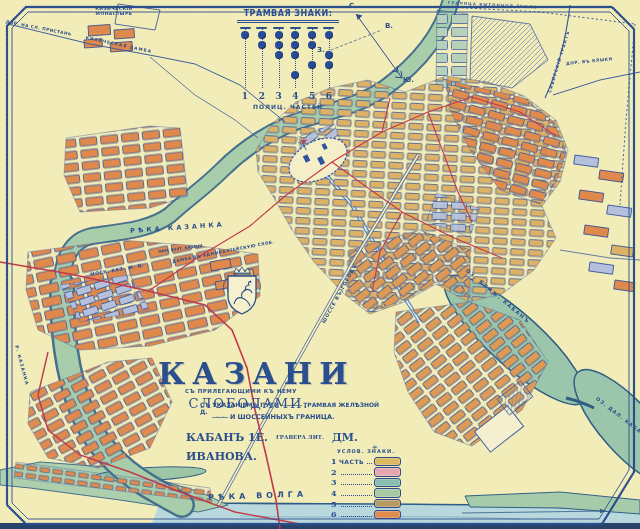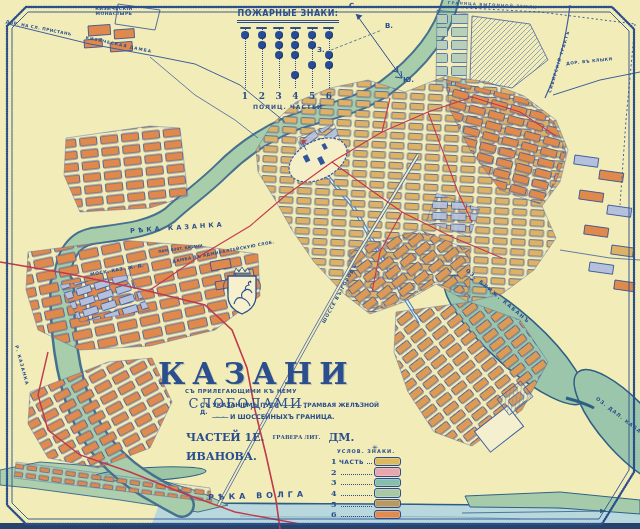--- a/index.html
+++ b/index.html
@@ -245,21 +245,21 @@
     <circle cx="30.5" cy="16" r="0.9" fill="#2b4f8e"></circle>
     <path d="M8,12 Q2,16 4,24 M36,12 Q42,16 40,24" fill="none" stroke="#2b4f8e" stroke-width="0.8"></path>
   </g>
 
   <g fill="none">
     <path d="M26,7 L612,7 L634,29 L634,472 L602,524 L26,524 L7,505 L7,26 Z" stroke="#2a4f8c" stroke-width="2.4" stroke-dasharray="0.5,2" stroke-linecap="round"></path>
     <path d="M28,12 L610,12 L629,31 L629,470 L599,519 L28,519 L12,503 L12,28 Z" stroke="#2a4f8c" stroke-width="0.9"></path>
   </g>
 </svg>
 
-<div id="fire-title">ПОЖАРНЫЕ ЗНАКИ:</div>
+<div id="fire-title">ТРАМВАЯ ЗНАКИ:</div>
 <div id="fire-cols">
       <div class="fcol">
         <div class="fbar"></div>
         <div class="fline"></div>
         <div class="fstack">
           <div class="fslot">
             <div class="fball"></div>
           </div>
         </div>
         <div class="fnum">1</div>
@@ -361,21 +361,21 @@
 <div class="tb" id="tb-row3">
   <span>СЪ УКАЗАНІЕМЪ ПУТИ</span>
   <span class="tbsym">—————</span>
   <span>ТРАМВАЯ ЖЕЛѢЗНОЙ Д.</span>
 </div>
 <div class="tb" id="tb-row4">
   <span class="tbsym">—··—··—</span>
   <span>И ШОССЕЙНЫХЪ ГРАНИЦА.</span>
 </div>
 <div class="tb" id="tb-row5">
-  <span id="tb-ed">ЧАСТЕЙ 1Е.</span>
+  <span id="tb-ed">КАБАНЪ 1Е.</span>
   <span id="tb-gr">ГРАВЕРА ЛИТ.</span>
   <span id="tb-name">ДМ. ИВАНОВА.</span>
 </div>
 <div id="tb-orn">✳</div>
 
 <div id="legend">
   <div id="legend-title">УСЛОВ. ЗНАКИ.</div>
   <div id="legend-rows">
         <div class="lrow">
           <span class="lnum">1</span>

